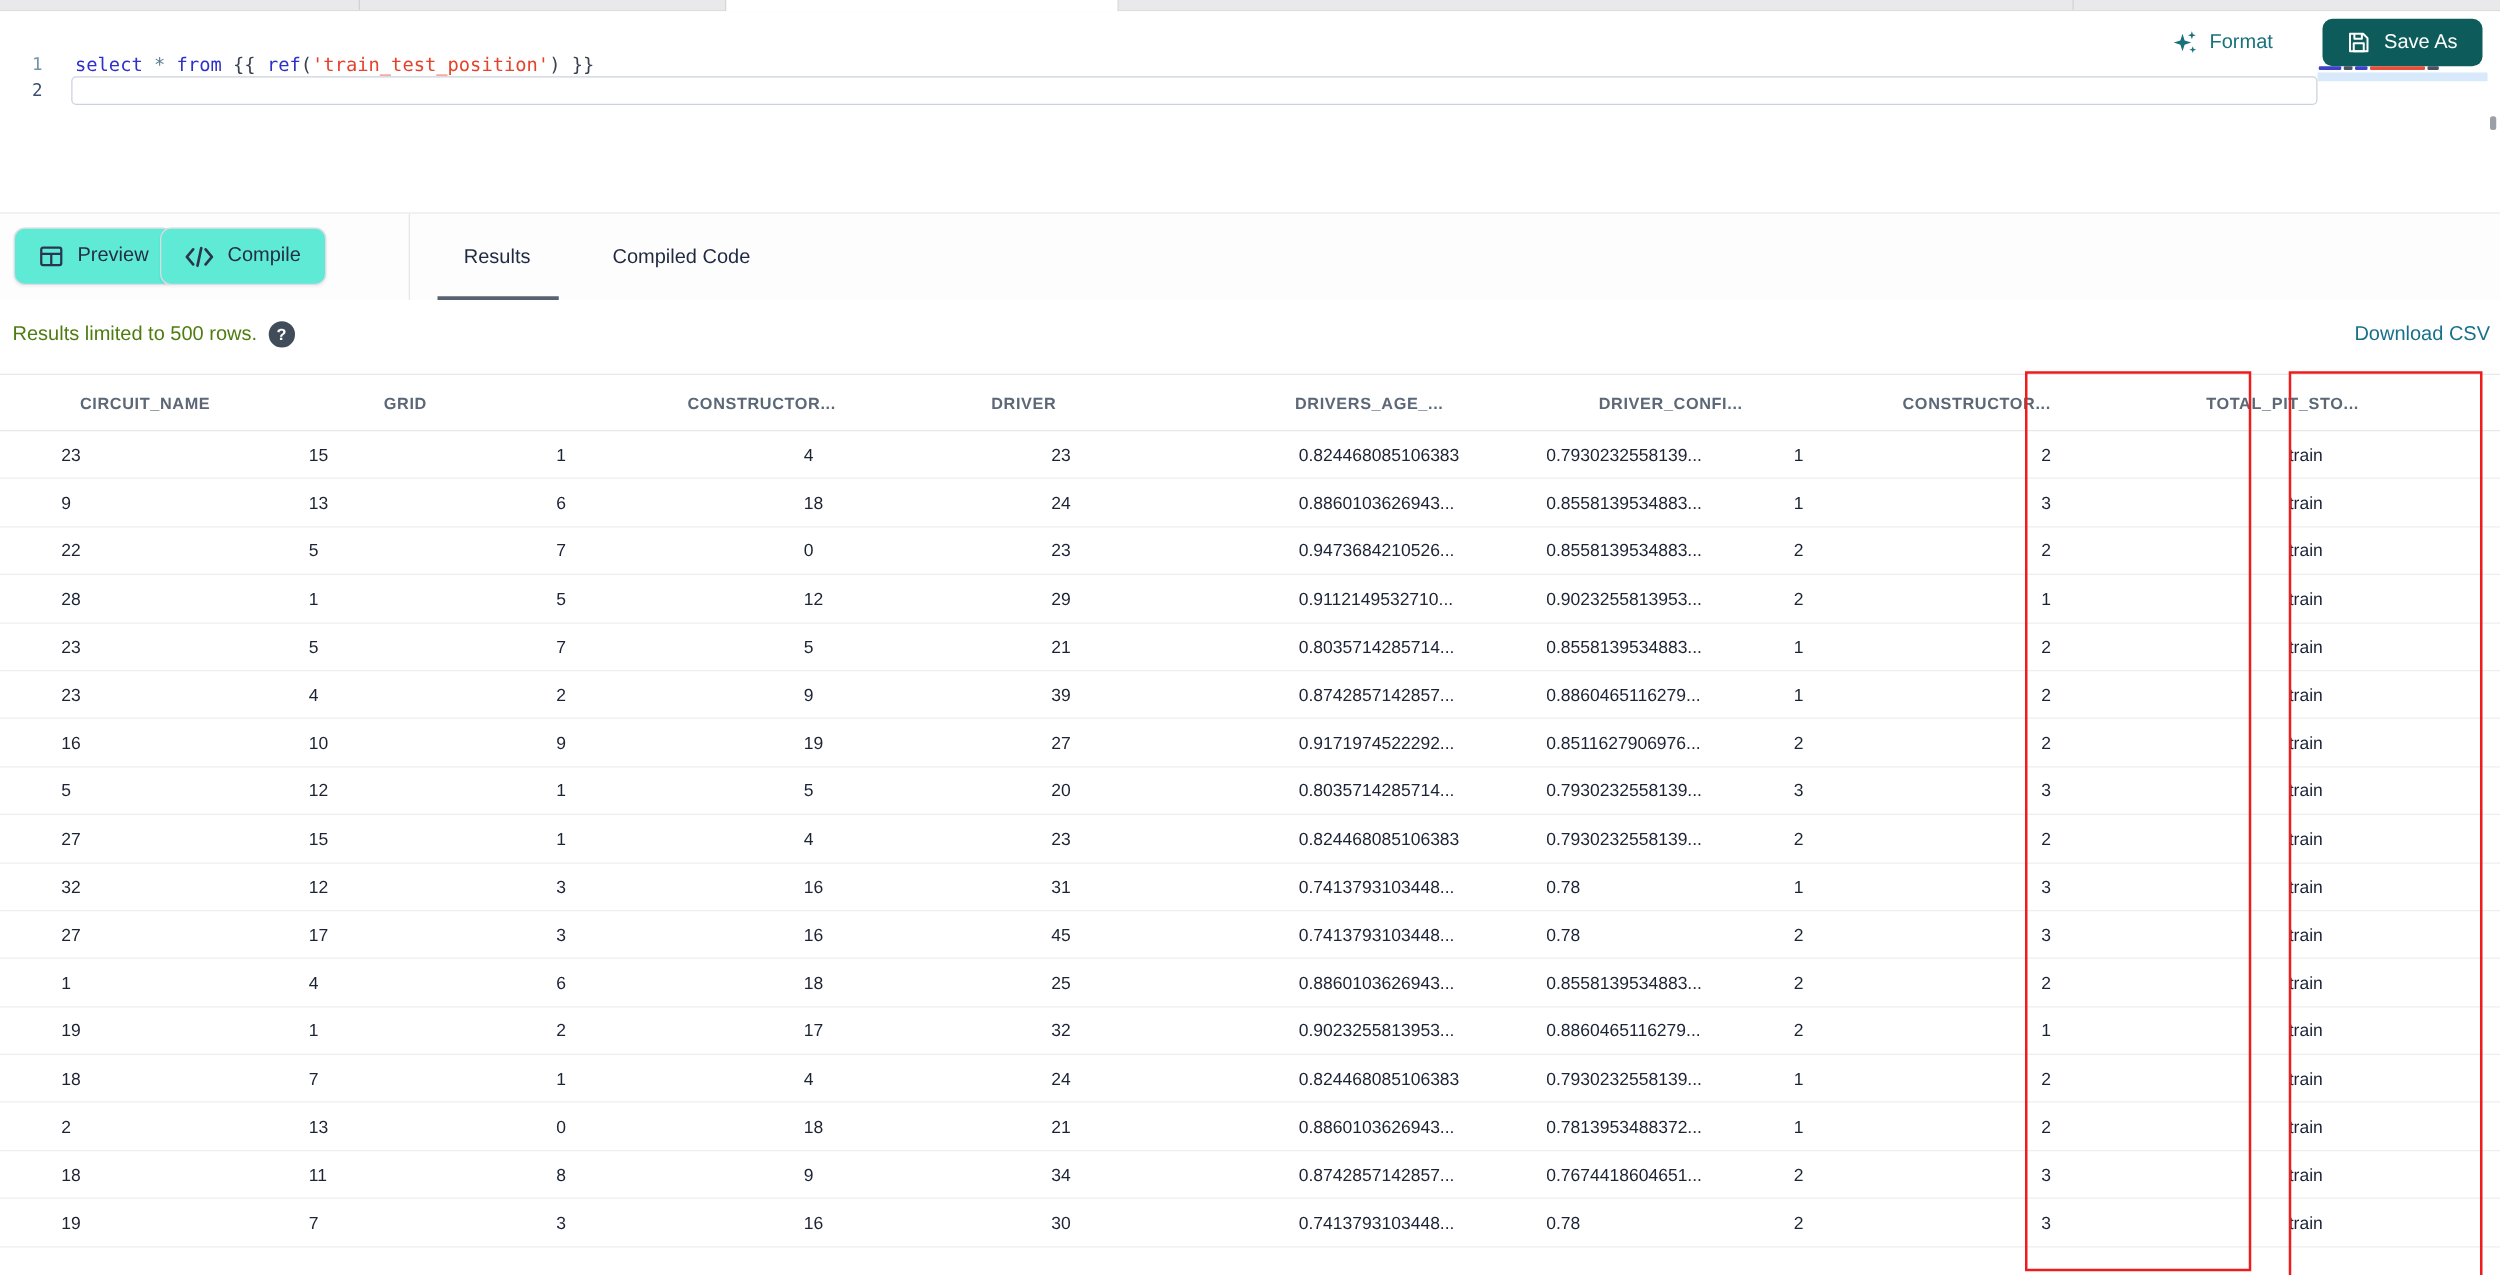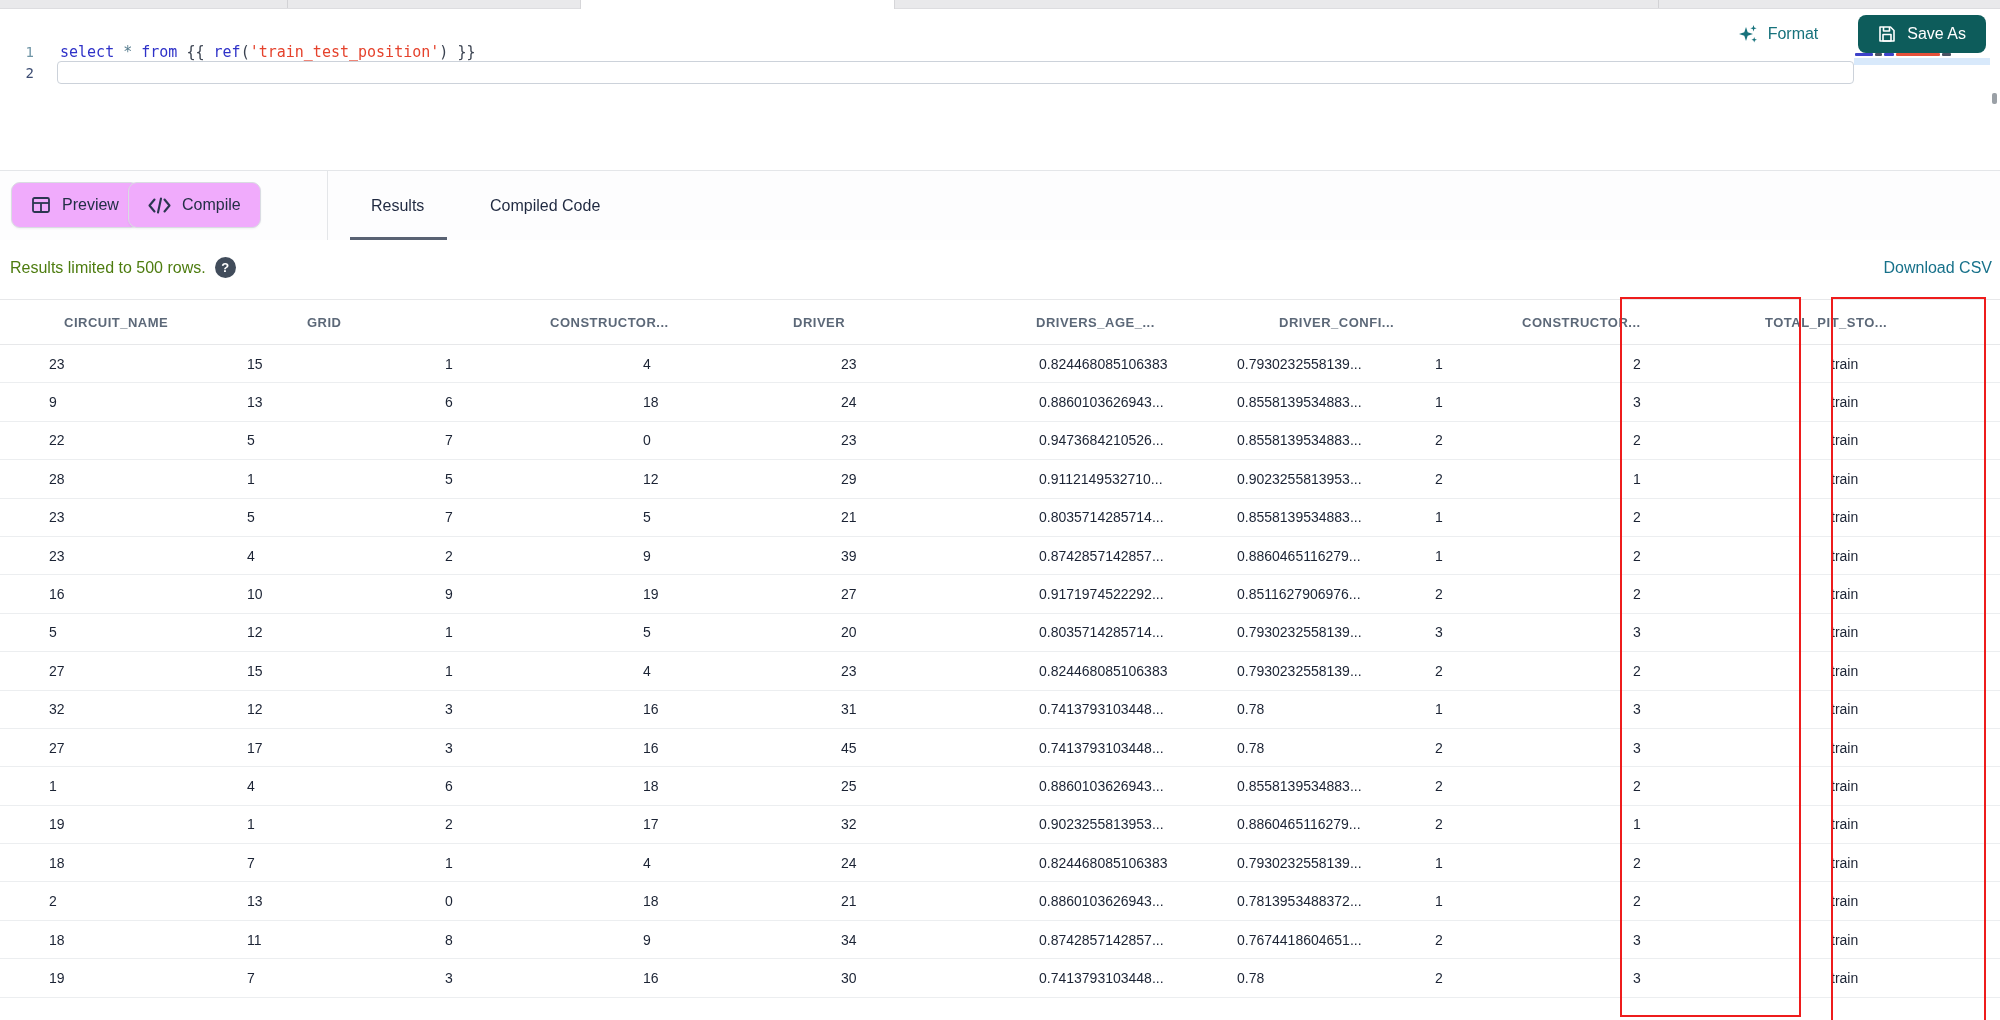--- a/index.html
+++ b/index.html
@@ -30,21 +30,21 @@
   .mini-line i{display:block;height:3px;border-radius:1px;}
   .ms-blue{width:18px;background:#3d42c9;} .ms-dark{width:7px;background:#4a5263;}
   .ms-red{width:44px;background:#e5503a;} .ms-dark2{width:9px;background:#4a5263;}
   .mini-highlight{margin-top:2px;height:7px;background:#d8e9fb;}
   .scroll-dot{position:absolute;right:3px;top:84px;width:5px;height:11px;background:#9aa0a6;border-radius:2px;}
 
   .panel-divider{position:absolute;top:170px;left:0;width:2000px;height:1px;background:#e4e6e9;}
 
   
   .toolbar{position:absolute;top:171px;left:0;width:2000px;height:69px;background:#fdfdfe;}
-  .tool-btn{position:absolute;top:11px;height:46px;display:flex;align-items:center;gap:11px;background:#f0abfc;border:1px solid #d9dce2;border-radius:9px;padding:0 19px;font-size:16px;color:#232f46;font-family:inherit;cursor:pointer;box-shadow:0 1px 2px rgba(16,24,40,.05);box-sizing:border-box;}
+  .tool-btn{position:absolute;top:11px;height:46px;display:flex;align-items:center;gap:11px;background:#5eead4;border:1px solid #d9dce2;border-radius:9px;padding:0 19px;font-size:16px;color:#232f46;font-family:inherit;cursor:pointer;box-shadow:0 1px 2px rgba(16,24,40,.05);box-sizing:border-box;}
   .tool-btn.preview{left:11px;}
   .tool-btn.compile{left:128px;}
   .vdiv{position:absolute;left:327px;top:0;height:69px;width:1px;background:#e4e6e9;}
   .tab{position:absolute;top:0;height:69px;display:flex;align-items:center;font-size:16px;color:#1f2940;cursor:pointer;}
   .tab.results{left:371px;}
   .tab.compiled{left:469px;margin-left:21px;}
   .tab-underline{position:absolute;left:350px;top:66px;width:97px;height:3px;background:#596273;}
 
   
   .limit-row{position:absolute;top:240px;left:0;width:2000px;height:60px;background:#ffffff;}

